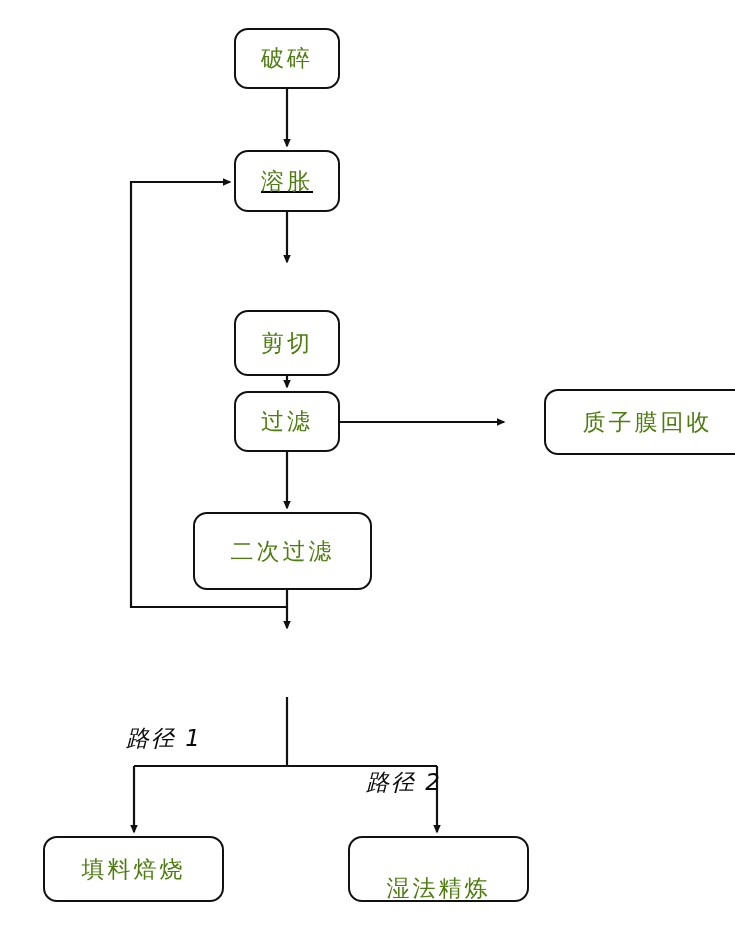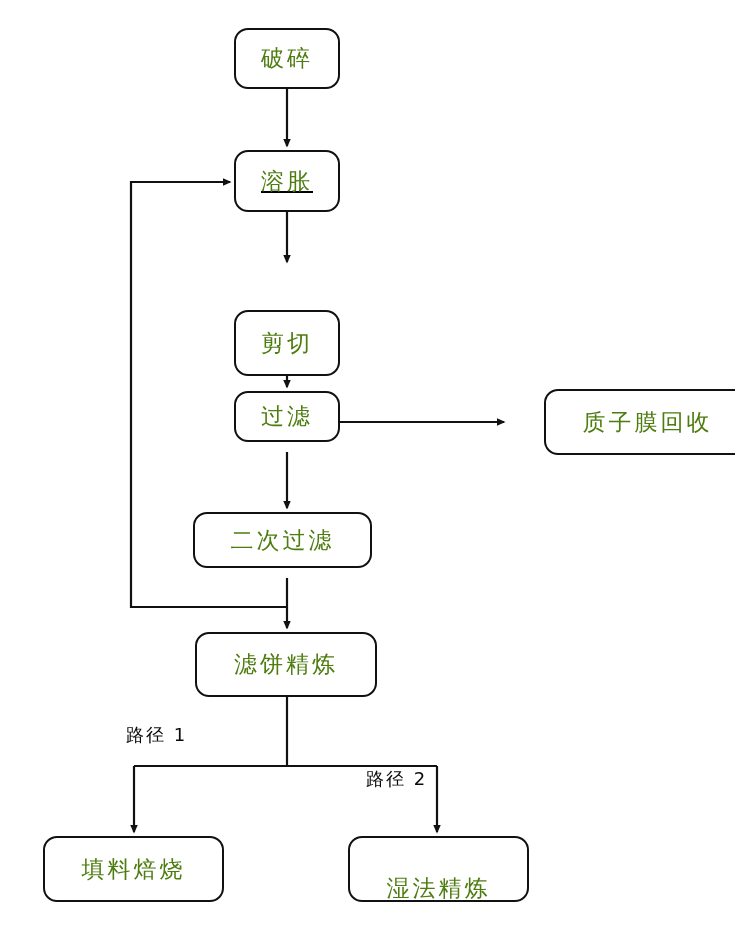--- a/index.html
+++ b/index.html
@@ -41,25 +41,26 @@
     font-size: 23px;
     color: #4d7c0f;
     letter-spacing: 3px;
     line-height: 1;
     white-space: nowrap;
     font-weight: 400;
   }
   .edge-label {
     position: absolute;
     font-family: "DejaVu Sans", "Liberation Sans", sans-serif;
-    font-size: 18px;
+    font-size: 23px;
     color: #0a0a0a;
     letter-spacing: 2px;
     white-space: nowrap;
     z-index: 4;
+    font-style: italic;
   }
 </style>
 </head>
 <body>
 
 <div id="canvas">
 
   <svg class="flow-svg" viewBox="0 0 735 926" xmlns="http://www.w3.org/2000/svg">
     <defs>
       <marker id="arrowhead" markerWidth="9" markerHeight="9" refX="7.5" refY="4" orient="auto" markerUnits="userSpaceOnUse">
@@ -94,35 +95,32 @@
   </div>
 
   <div class="node" style="left:234px; top:150px; width:106px; height:62px;text-decoration:underline;">
     <span class="node-label">溶胀</span>
   </div>
 
   <div class="node" style="left:234px; top:266px; width:106px; height:66px;margin-top:44px;">
     <span class="node-label">剪切</span>
   </div>
 
-  <div class="node" style="left:234px; top:391px; width:106px; height:51px;">
+  <div class="node" style="left:234px; top:391px; width:106px; height:61px;">
     <span class="node-label">过滤</span>
   </div>
 
   <div class="node" style="left:508px; top:389px; width:207px; height:66px;margin-left:36px;">
     <span class="node-label">质子膜回收</span>
   </div>
 
-  <div class="node" style="left:193px; top:512px; width:179px; height:56px;">
+  <div class="node" style="left:193px; top:512px; width:179px; height:78px;">
     <span class="node-label">二次过滤</span>
   </div>
 
-  <div class="node" style="left:195px; top:632px; width:182px; height:65px;">
-    <span class="node-label">滤饼精炼</span>
-  </div>
 
   <div class="node" style="left:43px; top:836px; width:181px; height:66px;">
     <span class="node-label">填料焙烧</span>
   </div>
 
   <div class="node" style="left:348px; top:836px; width:181px; height:66px;align-items:flex-end;">
     <span class="node-label">湿法精炼</span>
   </div>
 
   <div class="edge-label" style="left:126px; top:723px;">路径 1</div>

